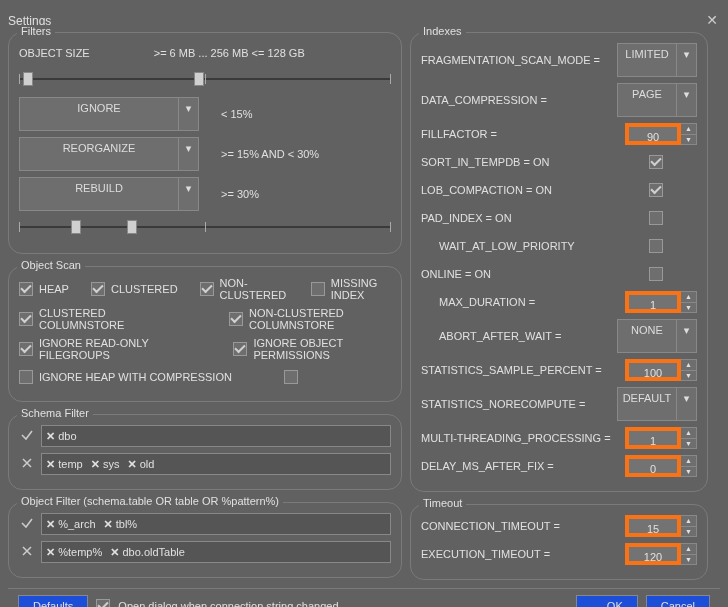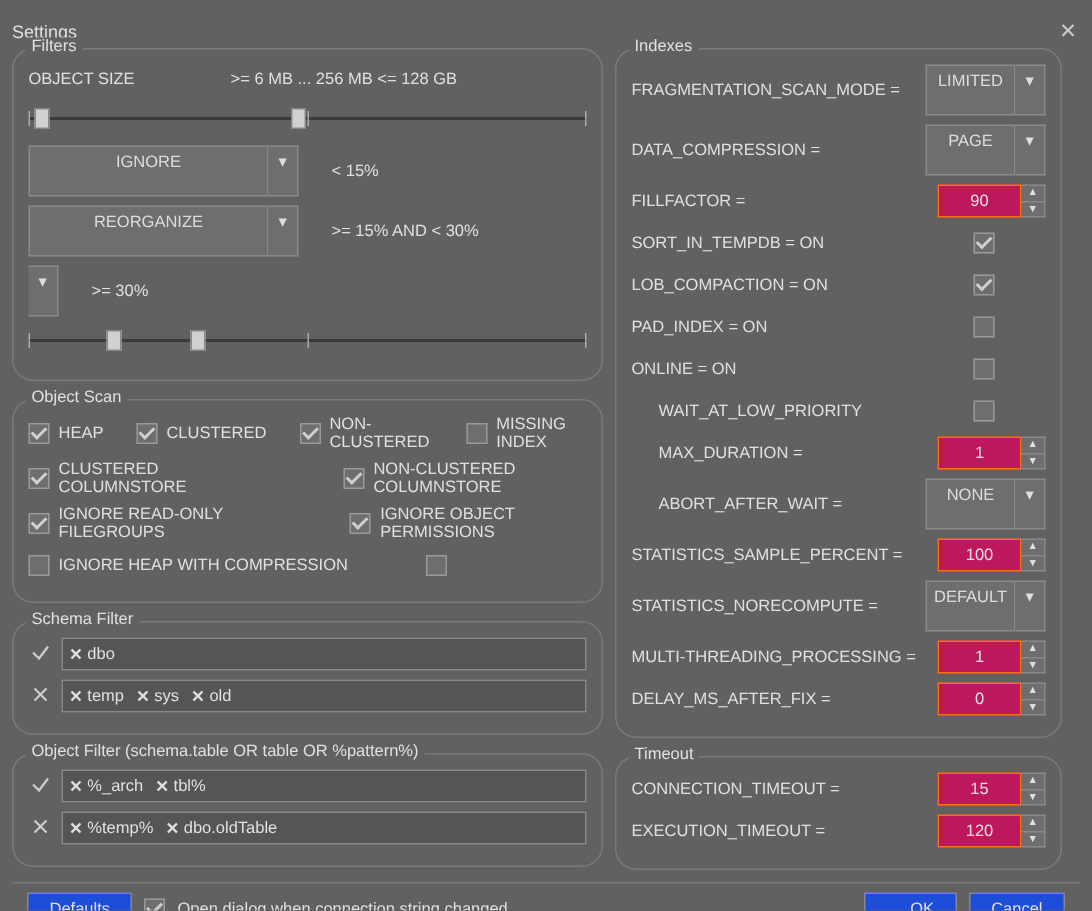--- a/index.html
+++ b/index.html
@@ -17,21 +17,21 @@
 .label { white-space: nowrap; }
 .range-track { position: relative; height: 20px; margin: 6px 0 8px 0; }
 .track-line { position: absolute; top: 9px; left: 0; right: 0; height: 2px; background: #3a3a3a; }
 .tick { position: absolute; top: 5px; width: 1px; height: 10px; background: #aaa; }
 .thumb { position: absolute; top: 3px; width: 10px; height: 14px; background: #d0d0d0; border: 1px solid #888; }
 .combo { display: flex; height: 34px; }
 .combo .val { background: #6e6e6e; border: 1px solid #888; width: 160px; text-align: center; line-height: 20px; color: #ddd; }
 .combo .arrow, .arrow-btn { width: 20px; background: #6e6e6e; border: 1px solid #888; border-left: none; text-align: center; line-height: 20px; color: #ddd; cursor: pointer; }
 .combo.sm .val { width: 60px; }
 .spin { display: flex; height: 22px; }
-.spin .val { background: #be185d; border: 1px solid #f97316; width: 56px; text-align: center; line-height: 20px; }
+.spin .val { background: #737373; border: 4px solid #f97316; width: 56px; text-align: center; line-height: 20px; }
 .spin .btns { display: flex; flex-direction: column; width: 16px; }
 .spin .btns div { height: 11px; background: #6e6e6e; border: 1px solid #888; border-left: none; font-size: 7px; text-align: center; line-height: 9px; cursor: pointer; }
 .spin .btns div:first-child { border-bottom: none; }
 .cb { width: 14px; height: 14px; border: 1px solid #999; background: #6e6e6e; display: inline-flex; align-items: center; justify-content: center; cursor: pointer; flex-shrink: 0; }
 .cb.checked::after { content: ""; width: 8px; height: 4px; border-left: 2px solid #d0d0d0; border-bottom: 2px solid #d0d0d0; transform: rotate(-45deg) translate(1px,-1px); }
 .cbrow { display: flex; align-items: center; gap: 6px; }
 .filterline { display: flex; align-items: center; gap: 6px; margin-bottom: 6px; }
 .filterline .icon { width: 16px; color: #ccc; font-size: 14px; text-align: center; }
 .chipbox { flex: 1; background: #555; border: 1px solid #888; height: 22px; display: flex; align-items: center; padding: 0 4px; gap: 8px; }
 .chip { display: flex; align-items: center; gap: 3px; }
@@ -80,20 +80,21 @@
       </div>
       <div class="row">
         <div class="combo">
           <div class="val">REORGANIZE</div>
           <div class="arrow">▾</div>
         </div>
         <span class="label">&gt;= 15% AND &lt; 30%</span>
       </div>
       <div class="row">
         <div class="combo">
+          <div class="val">REBUILD</div>
           <div class="arrow">▾</div>
         </div>
         <span class="label">&gt;= 30%</span>
       </div>
       <div class="range-track">
         <div class="track-line"></div>
         <div class="tick" style="left:0"></div>
           <div class="tick" style="left:50%"></div>
           <div class="tick" style="right:0"></div>
         <div class="thumb" style="left:14%"></div>
@@ -263,26 +264,26 @@
           <span class="cb checked right"></span>
         </div>
       <div class="kv">
           <span class="label">LOB_COMPACTION = ON</span>
           <span class="cb checked right"></span>
         </div>
       <div class="kv">
           <span class="label">PAD_INDEX = ON</span>
           <span class="cb right"></span>
         </div>
-      <div class="kv">
-          <span class="label">ONLINE = ON</span>
-          <span class="cb right"></span>
-        </div>
       <div class="kv indent">
           <span class="label">WAIT_AT_LOW_PRIORITY</span>
+          <span class="cb right"></span>
+        </div>
+      <div class="kv">
+          <span class="label">ONLINE = ON</span>
           <span class="cb right"></span>
         </div>
 
       <div class="kv indent">
           <span class="label">MAX_DURATION =</span>
         <div class="spin">
             <div class="val">1</div>
             <div class="btns">
               <div>▲</div>
               <div>▼</div>

